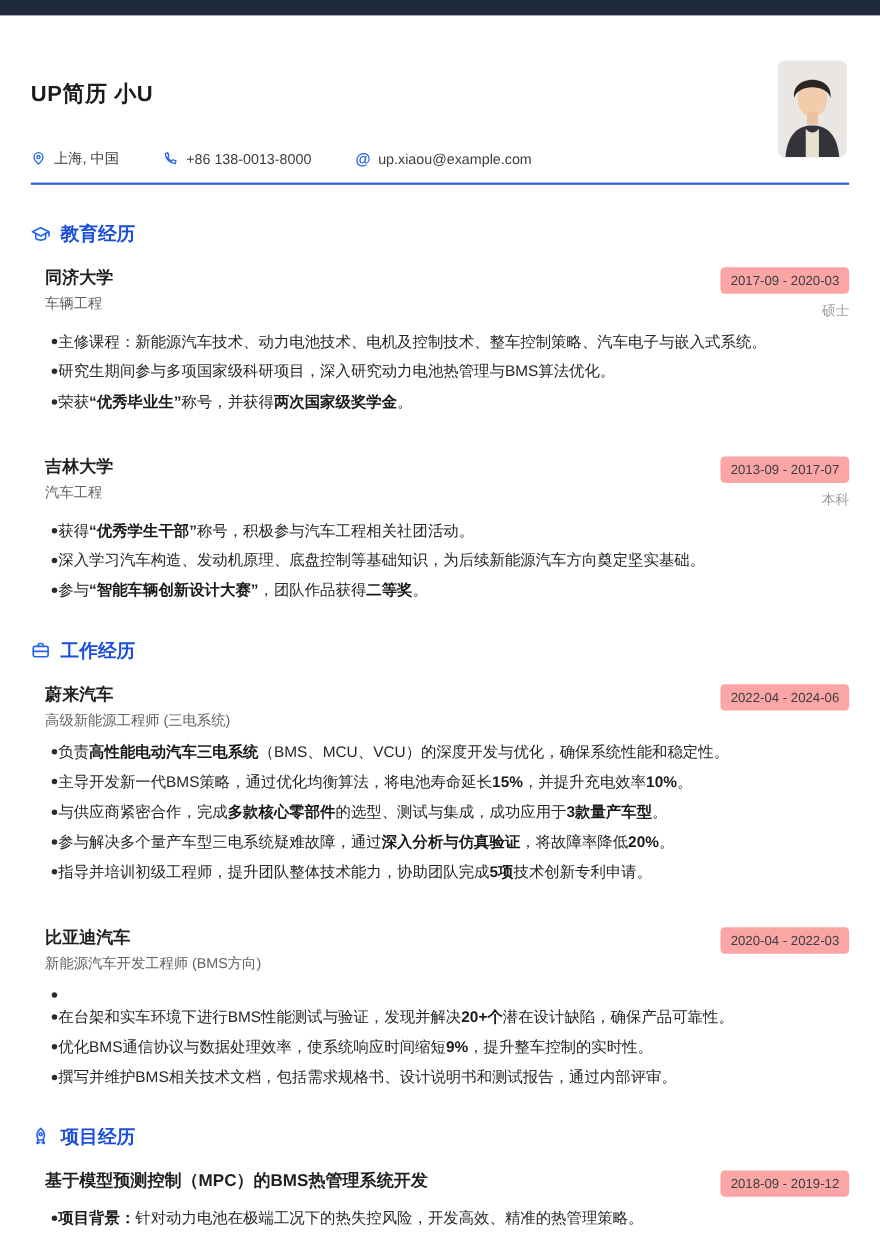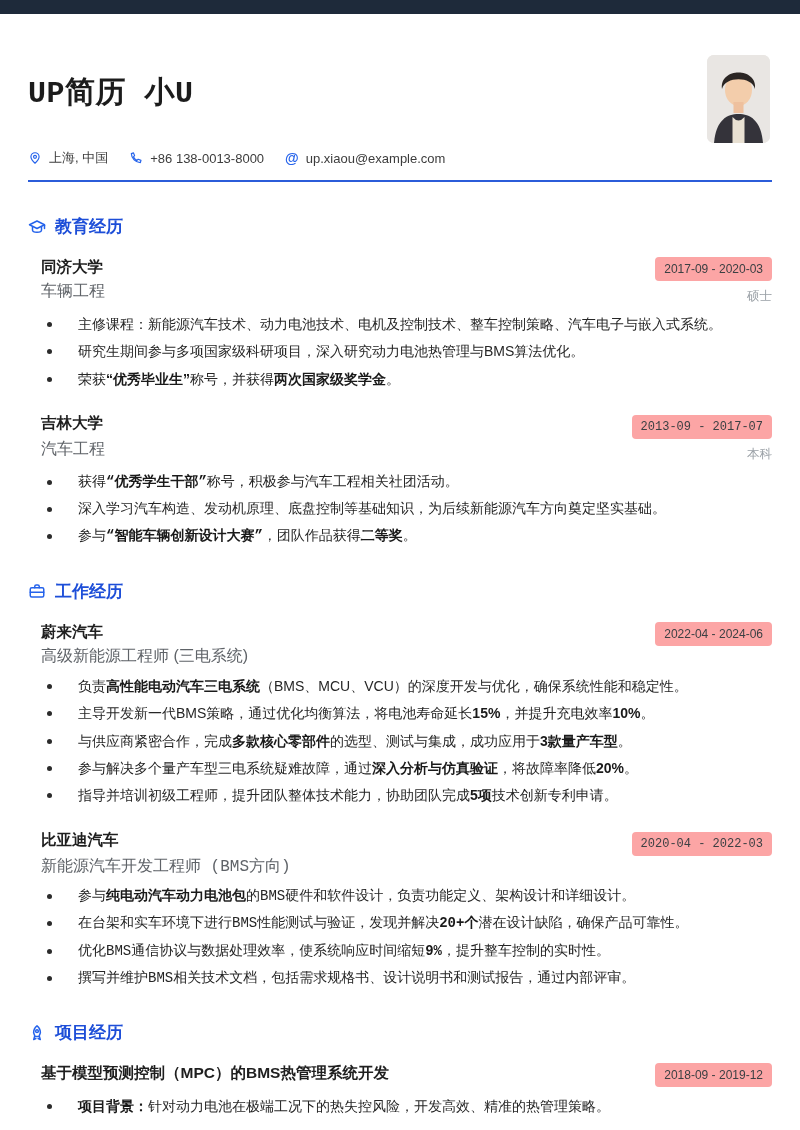--- a/index.html
+++ b/index.html
@@ -3,41 +3,41 @@
 <meta charset="utf-8">
 <style>
   * { box-sizing: border-box; }
   html,body { margin:0; padding:0; }
   body {
     width:800px; height:1130px; background:#ffffff; position:relative; overflow:hidden;
     font-family:"Liberation Sans", sans-serif; color:#262626;
   }
   .topbar { height:14px; width:100%; background:#1e2a3a; }
   .content { padding:0 28px; }
-  h1.name { font-size:30px; font-weight:bold; color:#1c1c1c; margin:58px 0 0 0; letter-spacing:0.5px;font-family:Liberation Mono, monospace; }
+  h1.name { font-size:20px; font-weight:bold; color:#1c1c1c; margin:58px 0 0 0; letter-spacing:0.5px; }
   .photo { position:absolute; top:55px; right:30px; width:63px; height:88px; border-radius:7px; overflow:hidden; background:#e9e6e3; }
-  .contacts { display:flex; align-items:center; gap:21px; margin-top:36px; font-size:13px; color:#3c3c3c; }
+  .contacts { display:flex; align-items:center; gap:40px; margin-top:36px; font-size:13px; color:#3c3c3c; }
   .contact { display:flex; align-items:center; gap:7px; }
   .icn { display:inline-flex; color:#2563eb; }
   .icn svg { width:14px; height:14px; }
   .at-glyph { font-size:14px; font-weight:bold; color:#2563eb; line-height:1; }
   .divider { border-top:2.5px solid #2b5cd9; margin-top:13px; }
   .section { margin-top:33px; }
   .section-header { display:flex; align-items:center; gap:9px; color:#1d4ed8; font-size:17px; font-weight:bold; }
   .section-header .icn svg { width:18px; height:18px; }
   .entry { margin-top:19px; padding-left:13px; }
-  .entry + .entry { margin-top:26px;font-family:Liberation Mono, monospace; }
+  .entry + .entry { margin-top:40px; }
   .entry-head { display:flex; justify-content:space-between; align-items:flex-start; }
   .entry-title { font-size:15.5px; font-weight:bold; color:#1f1f1f; line-height:1.25; }
-  .entry-sub { font-size:16px; color:#5f6368; margin-top:5px; }
+  .entry-sub { font-size:13px; color:#5f6368; margin-top:5px; }
   .entry-right { text-align:right; flex:0 0 auto; margin-left:16px; }
   .date-badge { display:inline-block; background:#fca5a5; color:#3c4043; font-size:12px; padding:5px 9px; border-radius:4px; white-space:nowrap; }
   .side-note { font-size:12.5px; color:#9aa0a6; margin-top:7px; }
   .bullets { margin-top:9px; }
-  .bullet { display:flex; gap:26px; margin-top:7px; font-size:14px; line-height:1.45; color:#262626; }
+  .bullet { display:flex; gap:1px; margin-top:7px; font-size:14px; line-height:1.45; color:#262626; }
   .bullet .dot { flex:0 0 auto; width:5px; height:5px; border-radius:50%; background:#2b2b2b; margin-top:8px; margin-left:6px; }
   .bullet b { font-weight:bold; color:#1a1a1a; }
 </style>
 </head>
 <body>
 
 <div class="topbar"></div>
 
 <div class="photo">
   <svg viewBox="0 0 63 88" width="63" height="88">
@@ -184,21 +184,20 @@
           <div class="entry-head">
             <div class="entry-left">
               <div class="entry-title">比亚迪汽车</div>
               <div class="entry-sub">新能源汽车开发工程师 (BMS方向)</div>
             </div>
             <div class="entry-right"><span class="date-badge">2020-04 - 2022-03</span></div>
           </div>
           <div class="bullets">
             <div class="bullet">
               <span class="dot"></span>
-              <span class="btext"><span>参与</span><b>纯电动汽车动力电池包</b><span>的BMS硬件和软件设计，负责功能定义、架构设计和详细设计。</span></span>
             </div>
             <div class="bullet">
               <span class="dot"></span>
               <span class="btext"><span>在台架和实车环境下进行BMS性能测试与验证，发现并解决</span><b>20+个</b><span>潜在设计缺陷，确保产品可靠性。</span></span>
             </div>
             <div class="bullet">
               <span class="dot"></span>
               <span class="btext"><span>优化BMS通信协议与数据处理效率，使系统响应时间缩短</span><b>9%</b><span>，提升整车控制的实时性。</span></span>
             </div>
             <div class="bullet">

